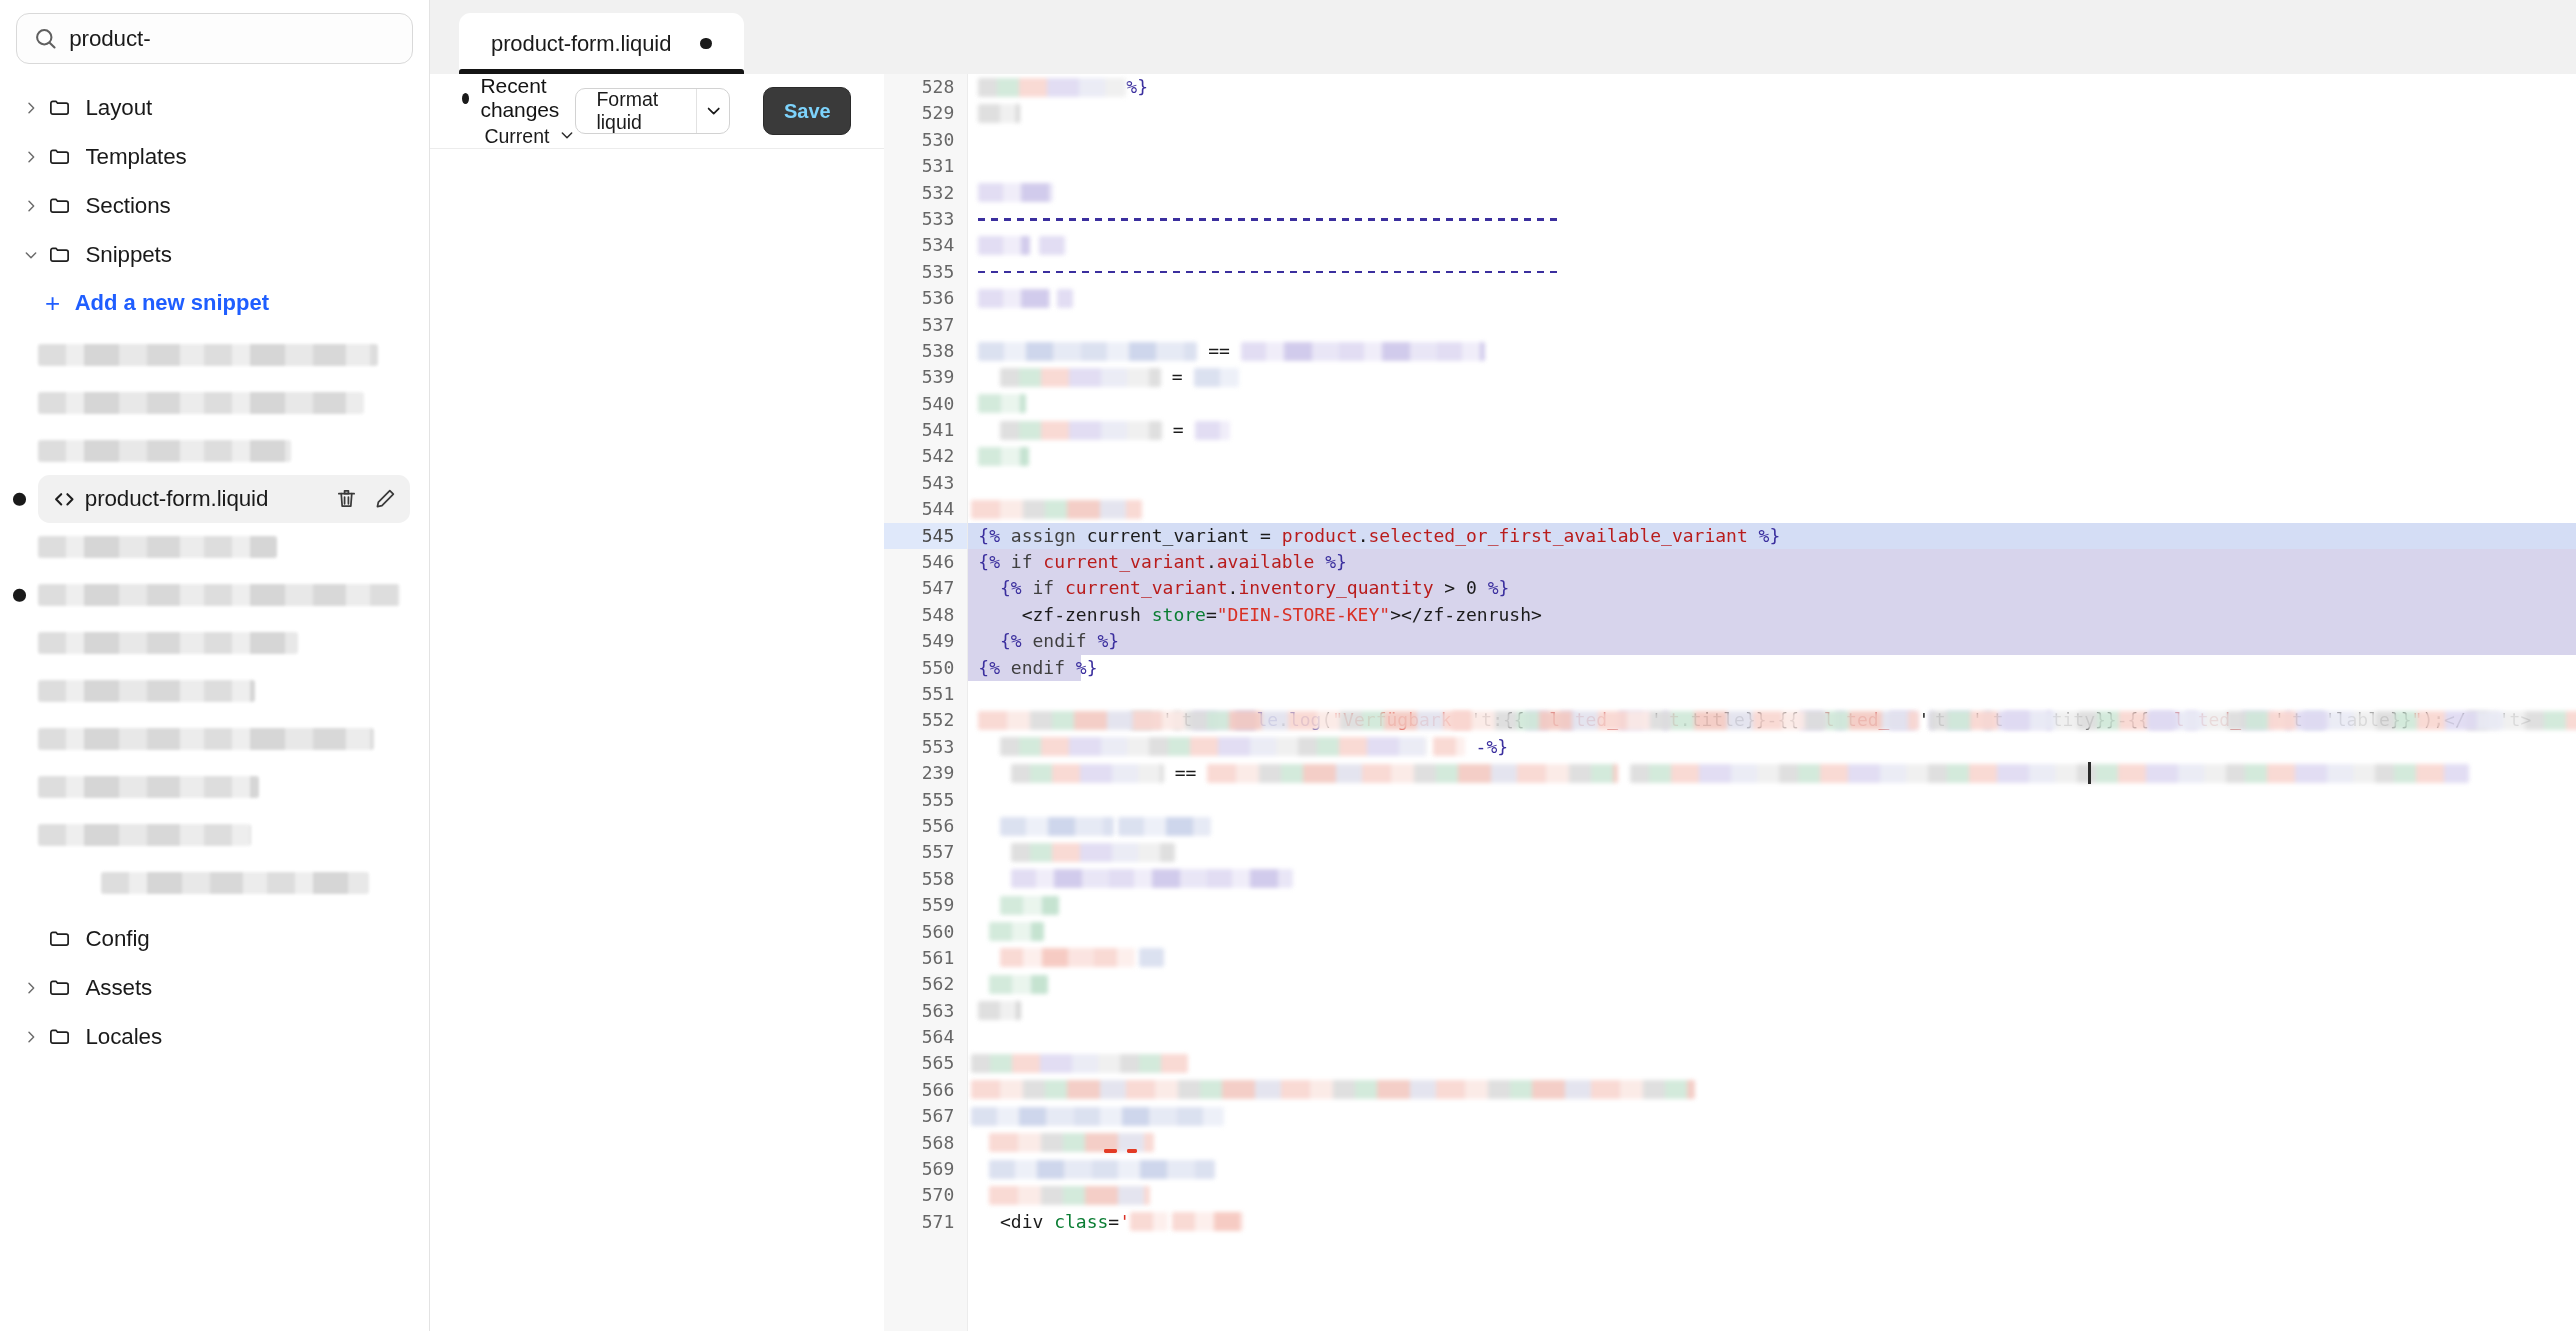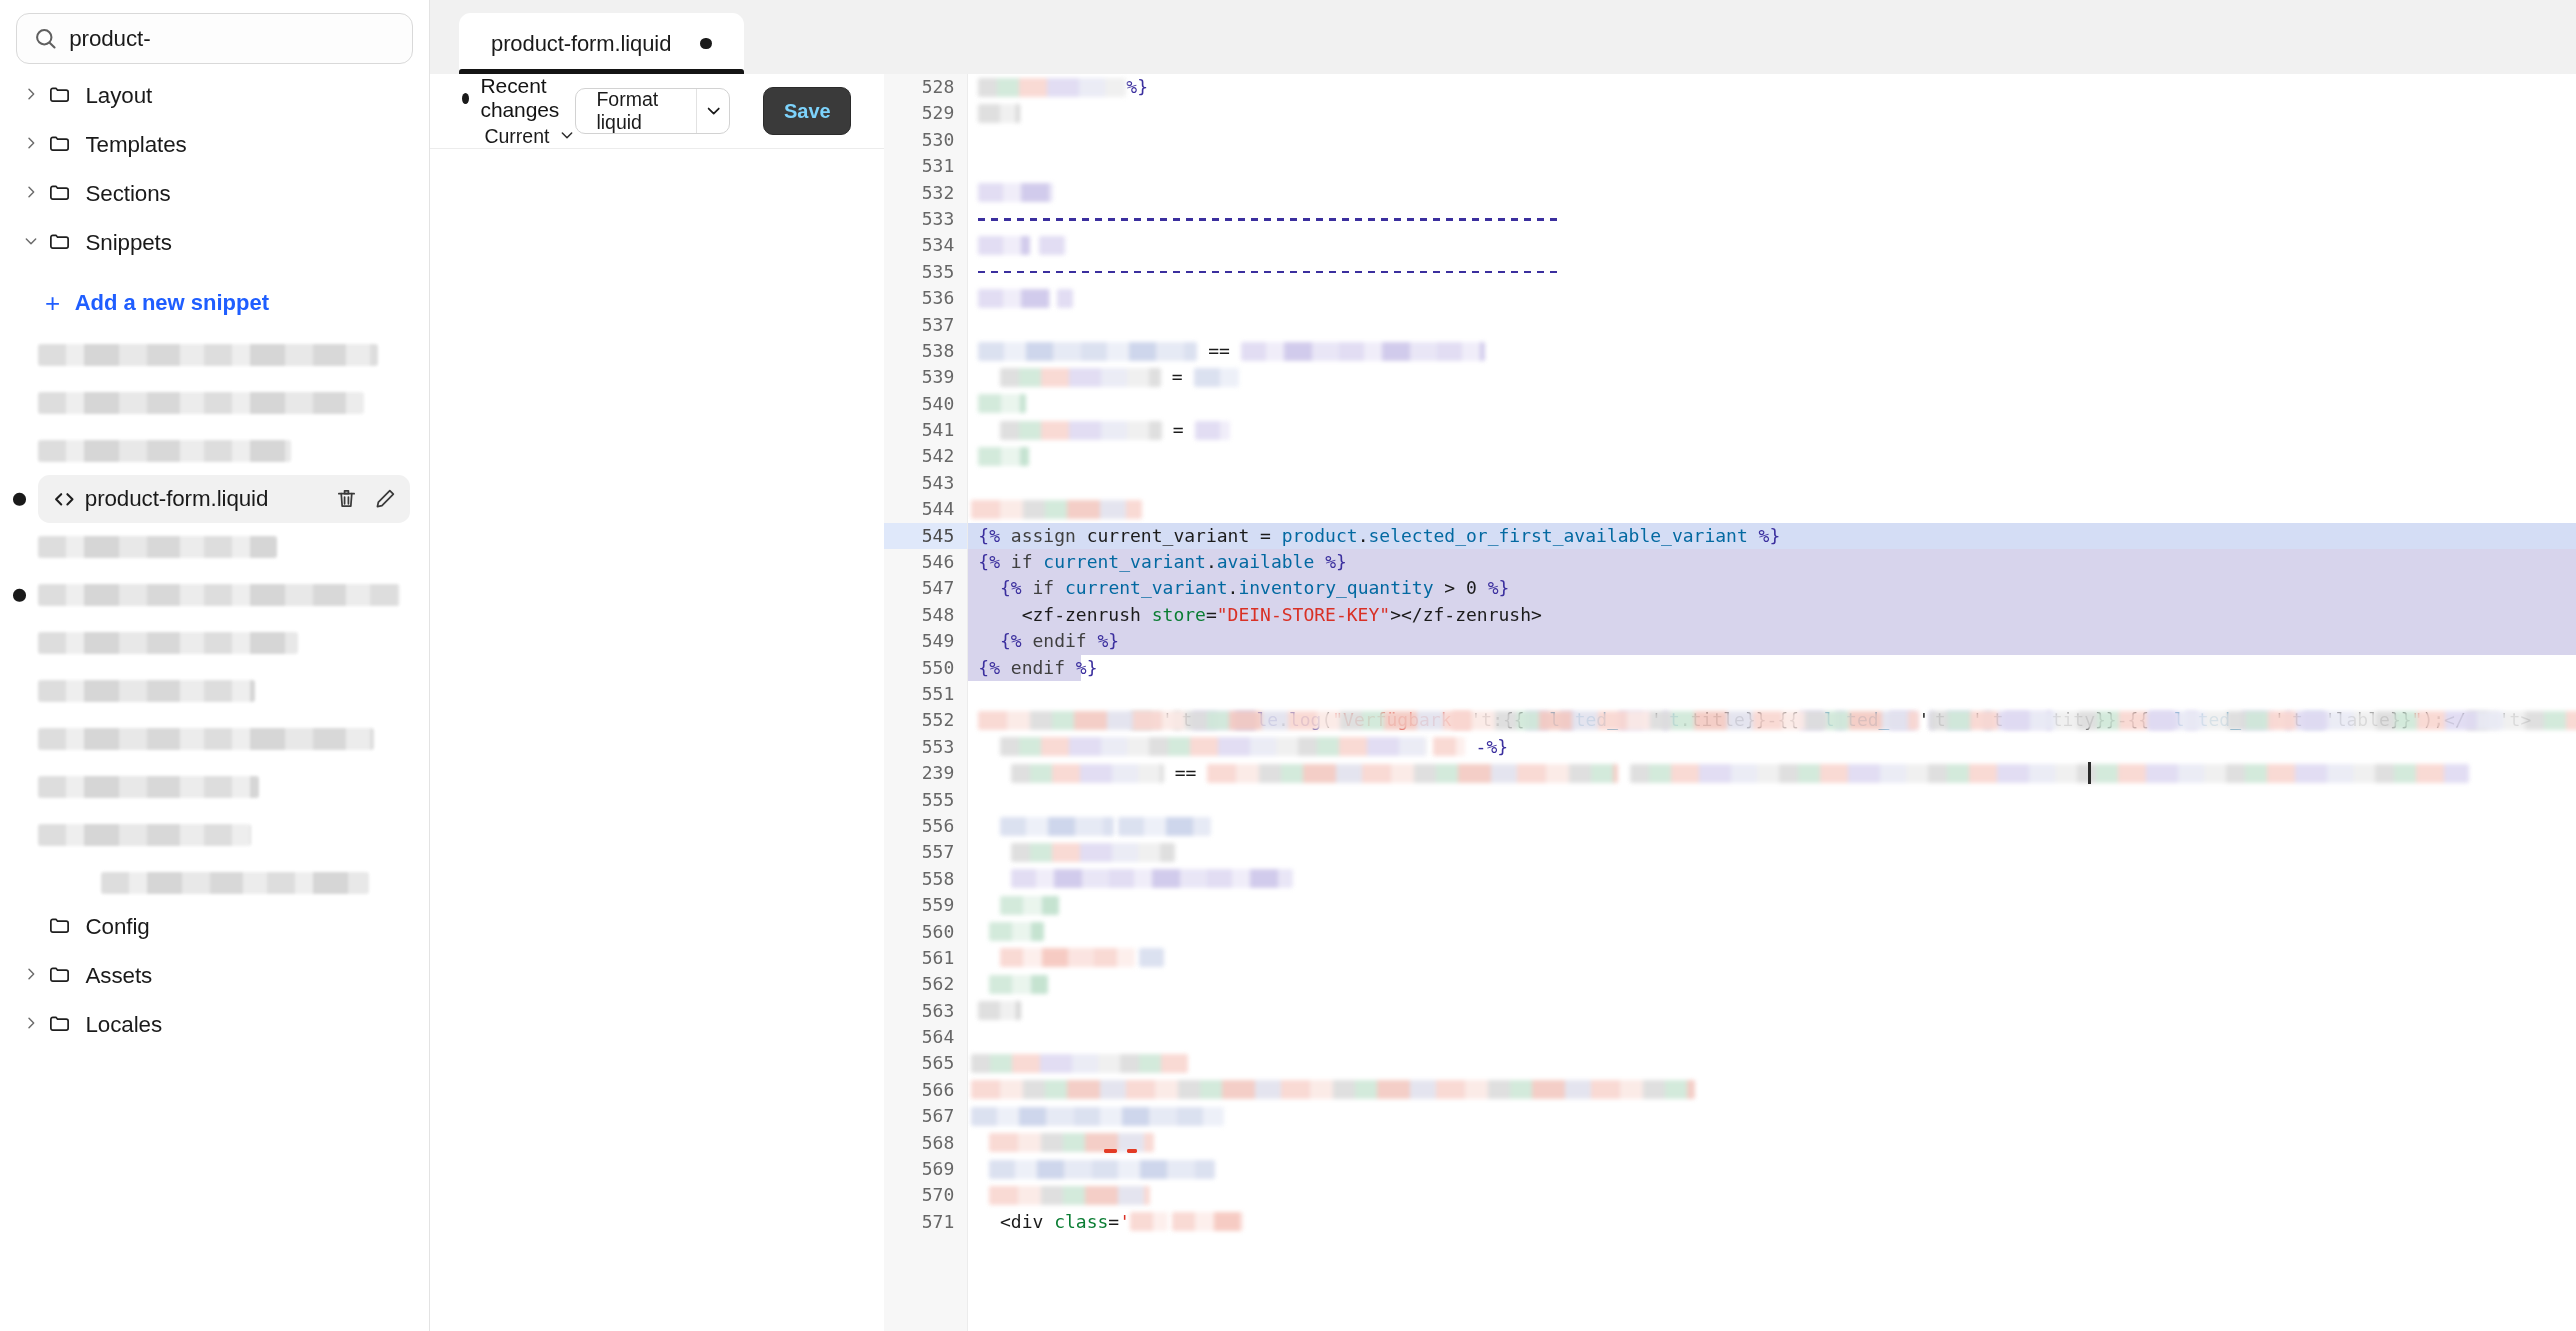--- a/index.html
+++ b/index.html
@@ -28,21 +28,21 @@
     padding: 0 16px; gap: 11.6px;
   }
   .search-box .ico { width: 24.6px; height: 24.6px; display:block; color:#5f5f5f; flex:0 0 24.6px;}
   .search-val {
     font-size: 22.4px; color: #1a1a1a; letter-spacing: -0.1px;
     font-family: "Liberation Sans", sans-serif;
   }
 
   .tree { padding: 19px 0 0 0; }
   .tree-row {
-    display: flex; align-items: flex-start; height: 49px;
+    display: flex; align-items: center; height: 49px;
     padding-left: 14.5px; gap: 0px; position: relative;
   }
   .chev { width: 33px; height:22px; display:flex; align-items:center; justify-content:center; color:#6b6b6b; flex:0 0 33px;}
   .chev svg { width: 16px; height: 16px; }
   .folder-ico { width: 38px; display:flex; align-items:center; justify-content:flex-start; color:#1f1f1f; flex:0 0 38px;}
   .folder-ico svg { width: 23px; height: 23px; }
   .tree-label { font-size: 22.4px; color: #1a1a1a; letter-spacing:-0.1px; }
 
   .add-snippet {
     display:flex; align-items:center; gap: 14.5px;
@@ -139,21 +139,21 @@
   }
   .hl-active { background: #d4ddf5; }
   .hl-sel { background: #d7d4ec; }
   .ctext {
     position: relative; padding-left: 10px;
     font-family: "DejaVu Sans Mono", monospace; font-size: 18px; line-height: 26.4px;
     color: #1b1b1b; white-space: pre;
   }
   .k-tag   { color:#3b2f9e; }     
   .k-kw    { color:#404040; font-weight:400; }
-  .k-var   { color:#0369a1;margin-top:35px; }
+  .k-var   { color:#b91c1c;margin-top:35px; }
   .k-plain { color:#1b1b1b; }
   .k-str   { color:#d93025; }
   .k-attr  { color:#0a7d33; }
   .k-num   { color:#1b1b1b; }
   .k-fn    { color:#2a2a9e; }
 
   
   .blur {
     display:inline-block; height: 19px; vertical-align: -3.6px; border-radius: 1.4px;
     filter: blur(2.2px); opacity: .9;

